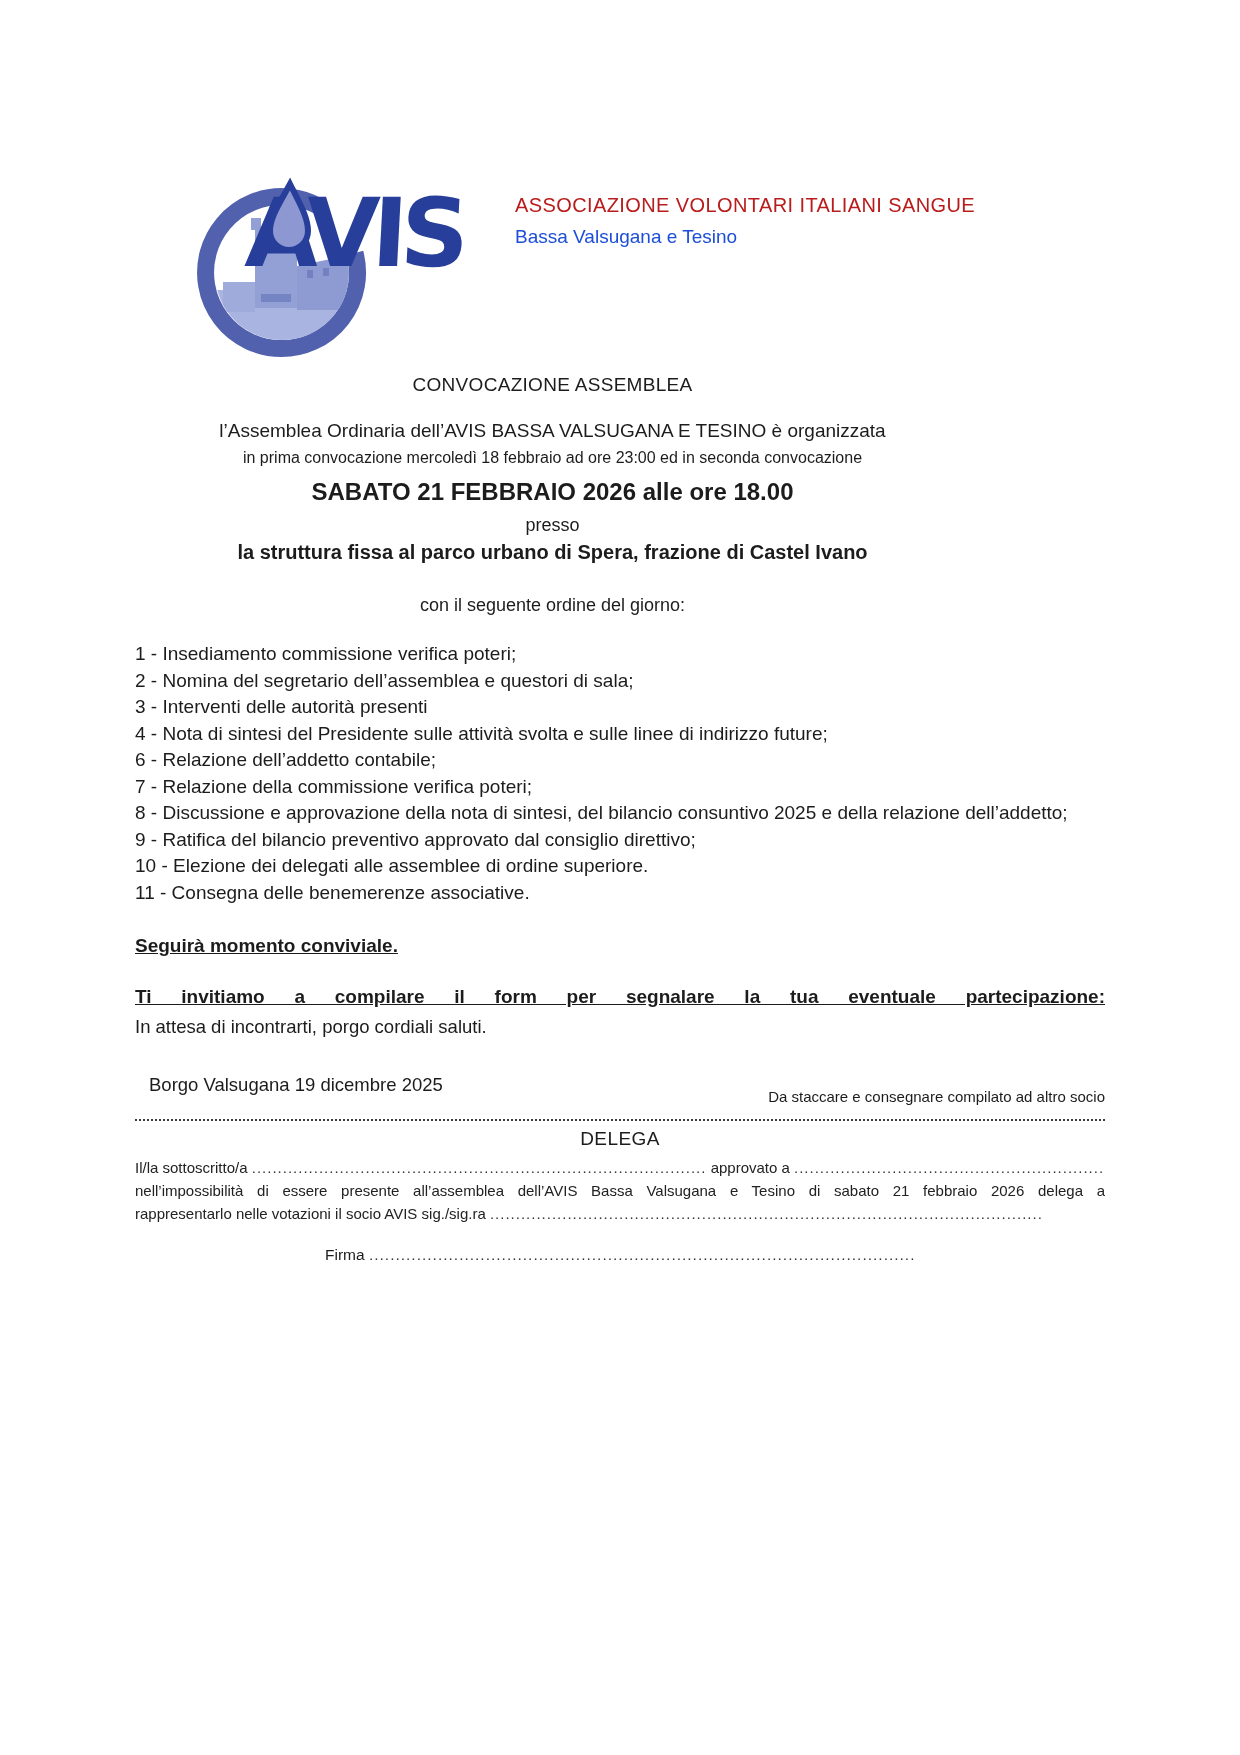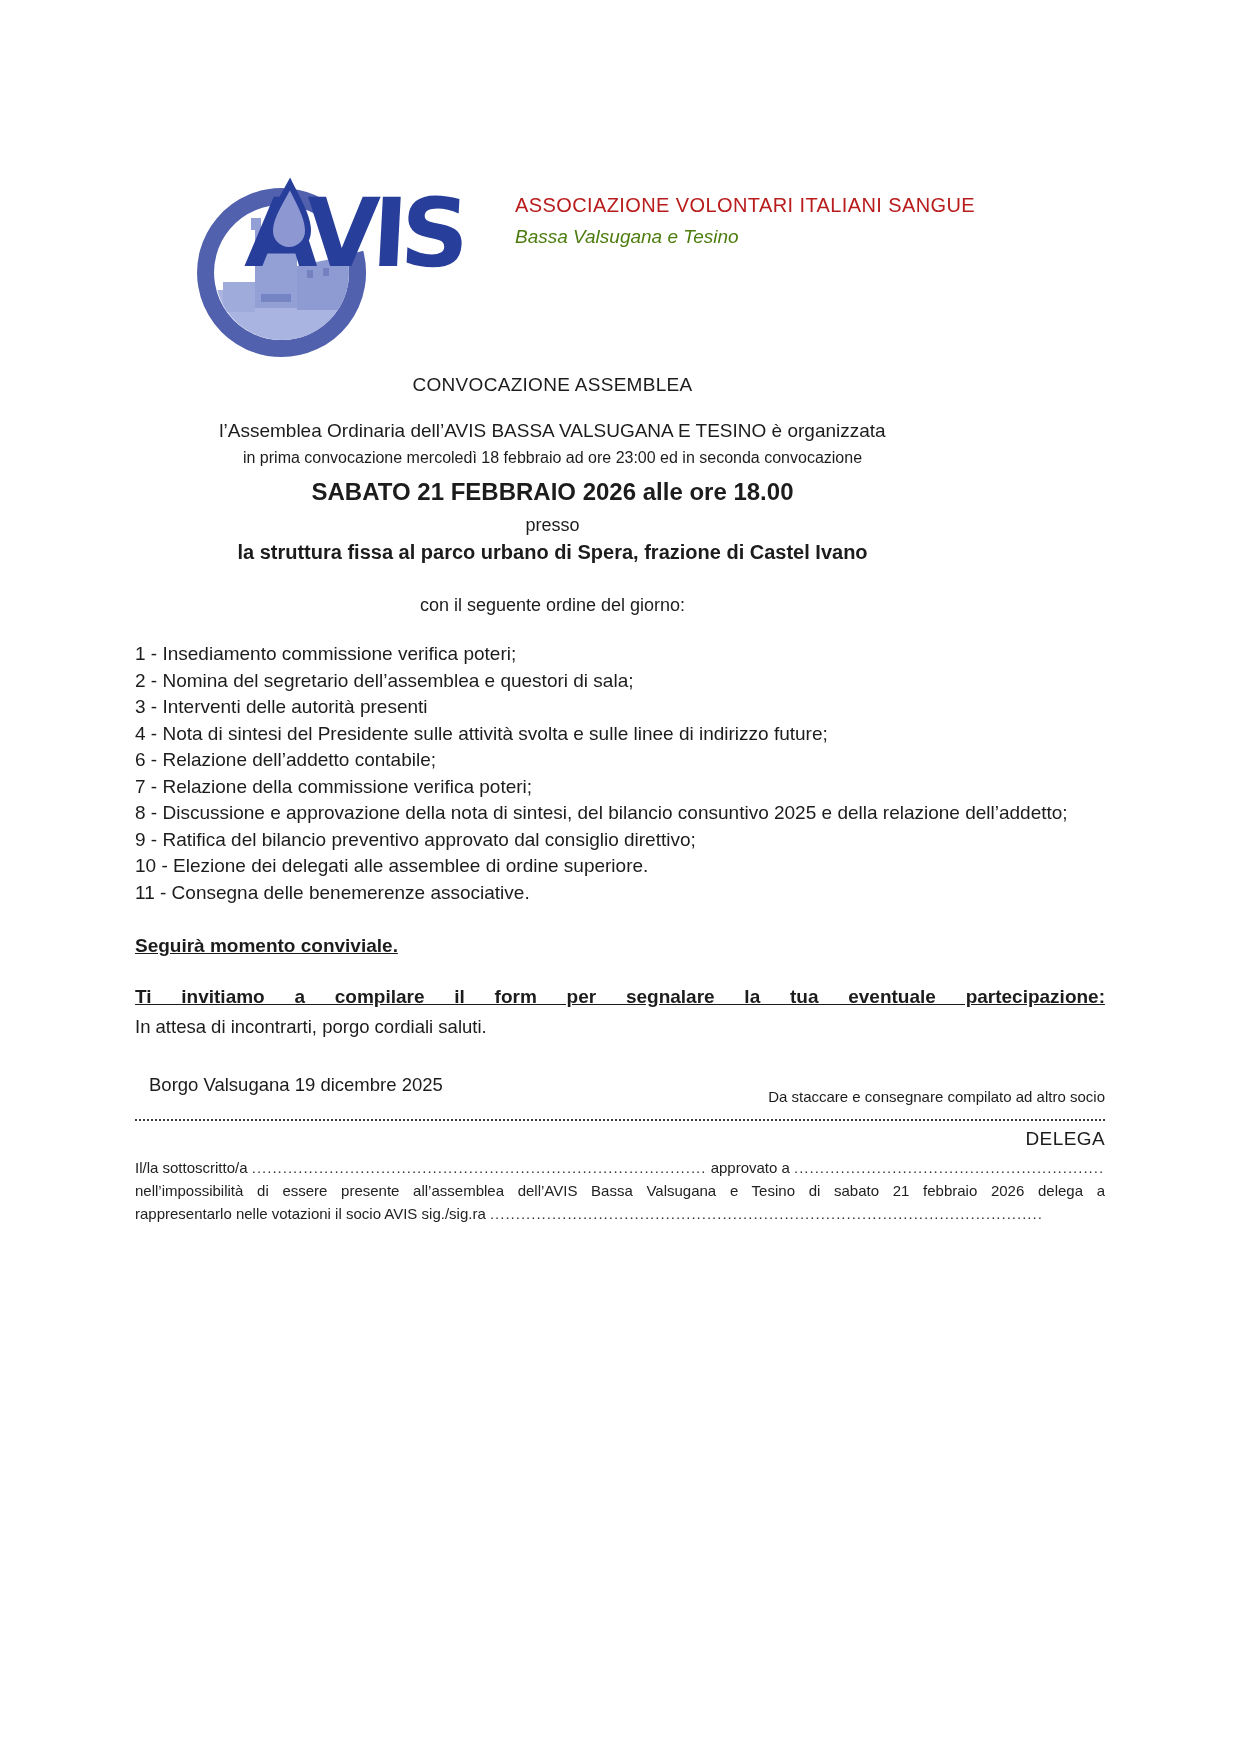--- a/index.html
+++ b/index.html
@@ -11,21 +11,21 @@
     background:#ffffff;
     font-family:"Liberation Sans", sans-serif;
     color:#1c1c1c;
     overflow:hidden;
   }
   
   .header{display:flex;align-items:flex-start;height:190px;}
   .logo-svg{width:322px;height:190px;margin-left:42px;flex:0 0 auto;}
   .org-text{padding-top:24px;margin-left:16px;}
   .org-line1{font-size:20px;color:#b91c1c;letter-spacing:0.4px;}
-  .org-line2{font-size:19px;color:#4d7c0f;margin-top:9px;font-style:italic;}
+  .org-line2{font-size:19px;color:#1d4ed8;margin-top:9px;}
   
   .center-col{width:835px;text-align:center;}
   .doc-title{margin-top:14px;font-size:19px;letter-spacing:0.3px;}
   .intro{margin-top:24px;}
   .intro-l1{font-size:19px;}
   .intro-l2{font-size:16px;margin-top:7px;}
   .intro-l3{font-size:24px;font-weight:bold;margin-top:11px;}
   .intro-l4{font-size:18px;margin-top:9px;}
   .intro-l5{font-size:20px;font-weight:bold;margin-top:5px;}
   .ordine{margin-top:31px;font-size:18px;}
@@ -38,21 +38,21 @@
   .plainline{font-size:18.5px;margin-top:8px;}
   .dateline{font-size:18.5px;margin-top:36px;padding-left:14px;}
   
   .sig-area{position:relative;height:200px;margin-top:22px;}
   .sig-role{position:absolute;left:565px;top:28px;font-size:18.5px;}
   .sig-name{position:absolute;left:692px;top:55px;font-size:18.5px;}
   .sig-svg{position:absolute;left:440px;top:55px;width:340px;height:135px;}
   
   .tear-note{font-size:15px;text-align:right;margin-top:-8px;}
   .tear-line{border-top:2.5px dotted #3a3a3a;margin-top:14px;width:970px;}
-  .delega-title{font-size:19px;text-align:right;margin-top:7px;letter-spacing:0.4px;}
+  .delega-title{font-size:19px;text-align:center;margin-top:7px;letter-spacing:0.4px;}
   .delega-par{margin-top:6px;font-size:15px;line-height:23px;color:#222;}
   .delega-row{white-space:nowrap;overflow:hidden;width:970px;}
   .justify-last{white-space:normal;text-align:justify;text-align-last:justify;}
   .dots{letter-spacing:1px;color:#333;}
   .firma-row{margin-top:21px;padding-left:190px;font-size:15.5px;white-space:nowrap;overflow:hidden;}
 </style>
 </head>
 <body>
 
 <div class="page">
@@ -133,14 +133,17 @@
   <div class="delega-par">
     <div class="delega-row">
       <span>Il/la sottoscritto/a </span><span class="dots">........................................................................................</span><span> approvato a </span><span class="dots">...........................................................................................................</span>
     </div>
     <div class="delega-row justify-last">nell’impossibilità di essere presente all’assemblea dell’AVIS Bassa Valsugana e Tesino di sabato 21 febbraio 2026 delega a</div>
     <div class="delega-row">
       <span>rappresentarlo nelle votazioni il socio AVIS sig./sig.ra </span><span class="dots">...........................................................................................................</span>
     </div>
   </div>
 
+  <div class="firma-row">
+    <span>Firma </span><span class="dots">.......................................................................................................</span>
+  </div>
 
 </div>
 
 </body></html>

